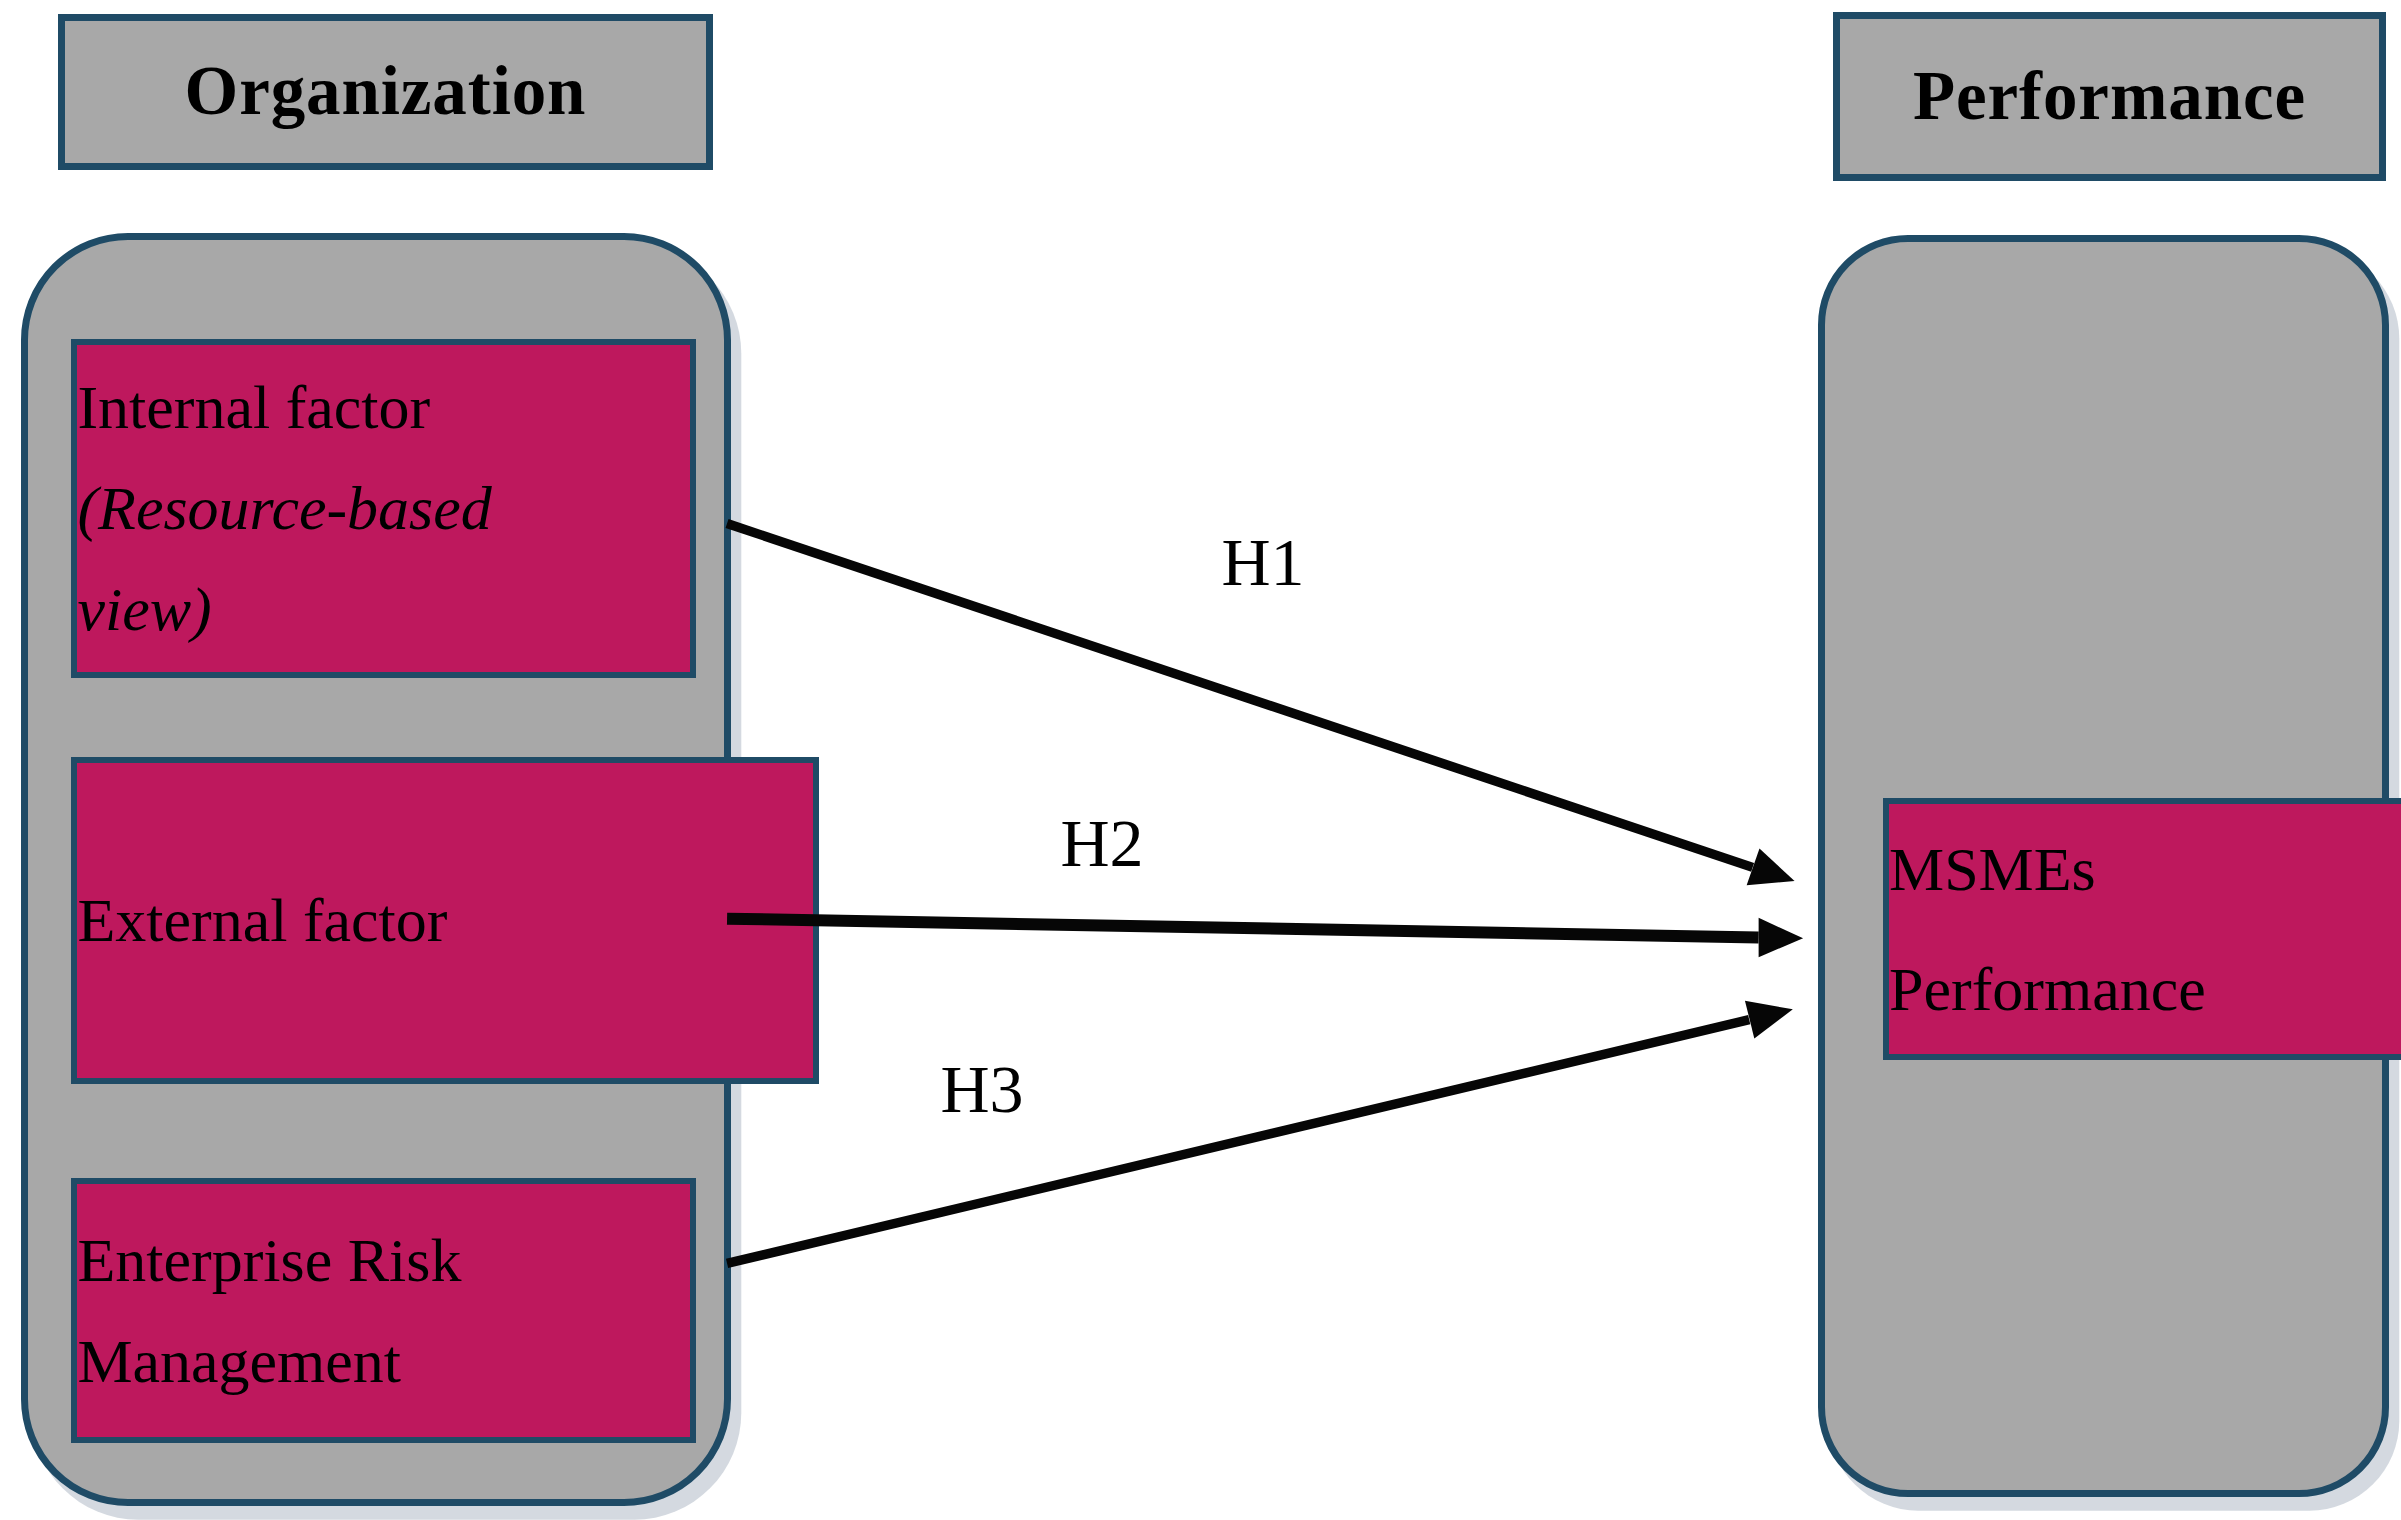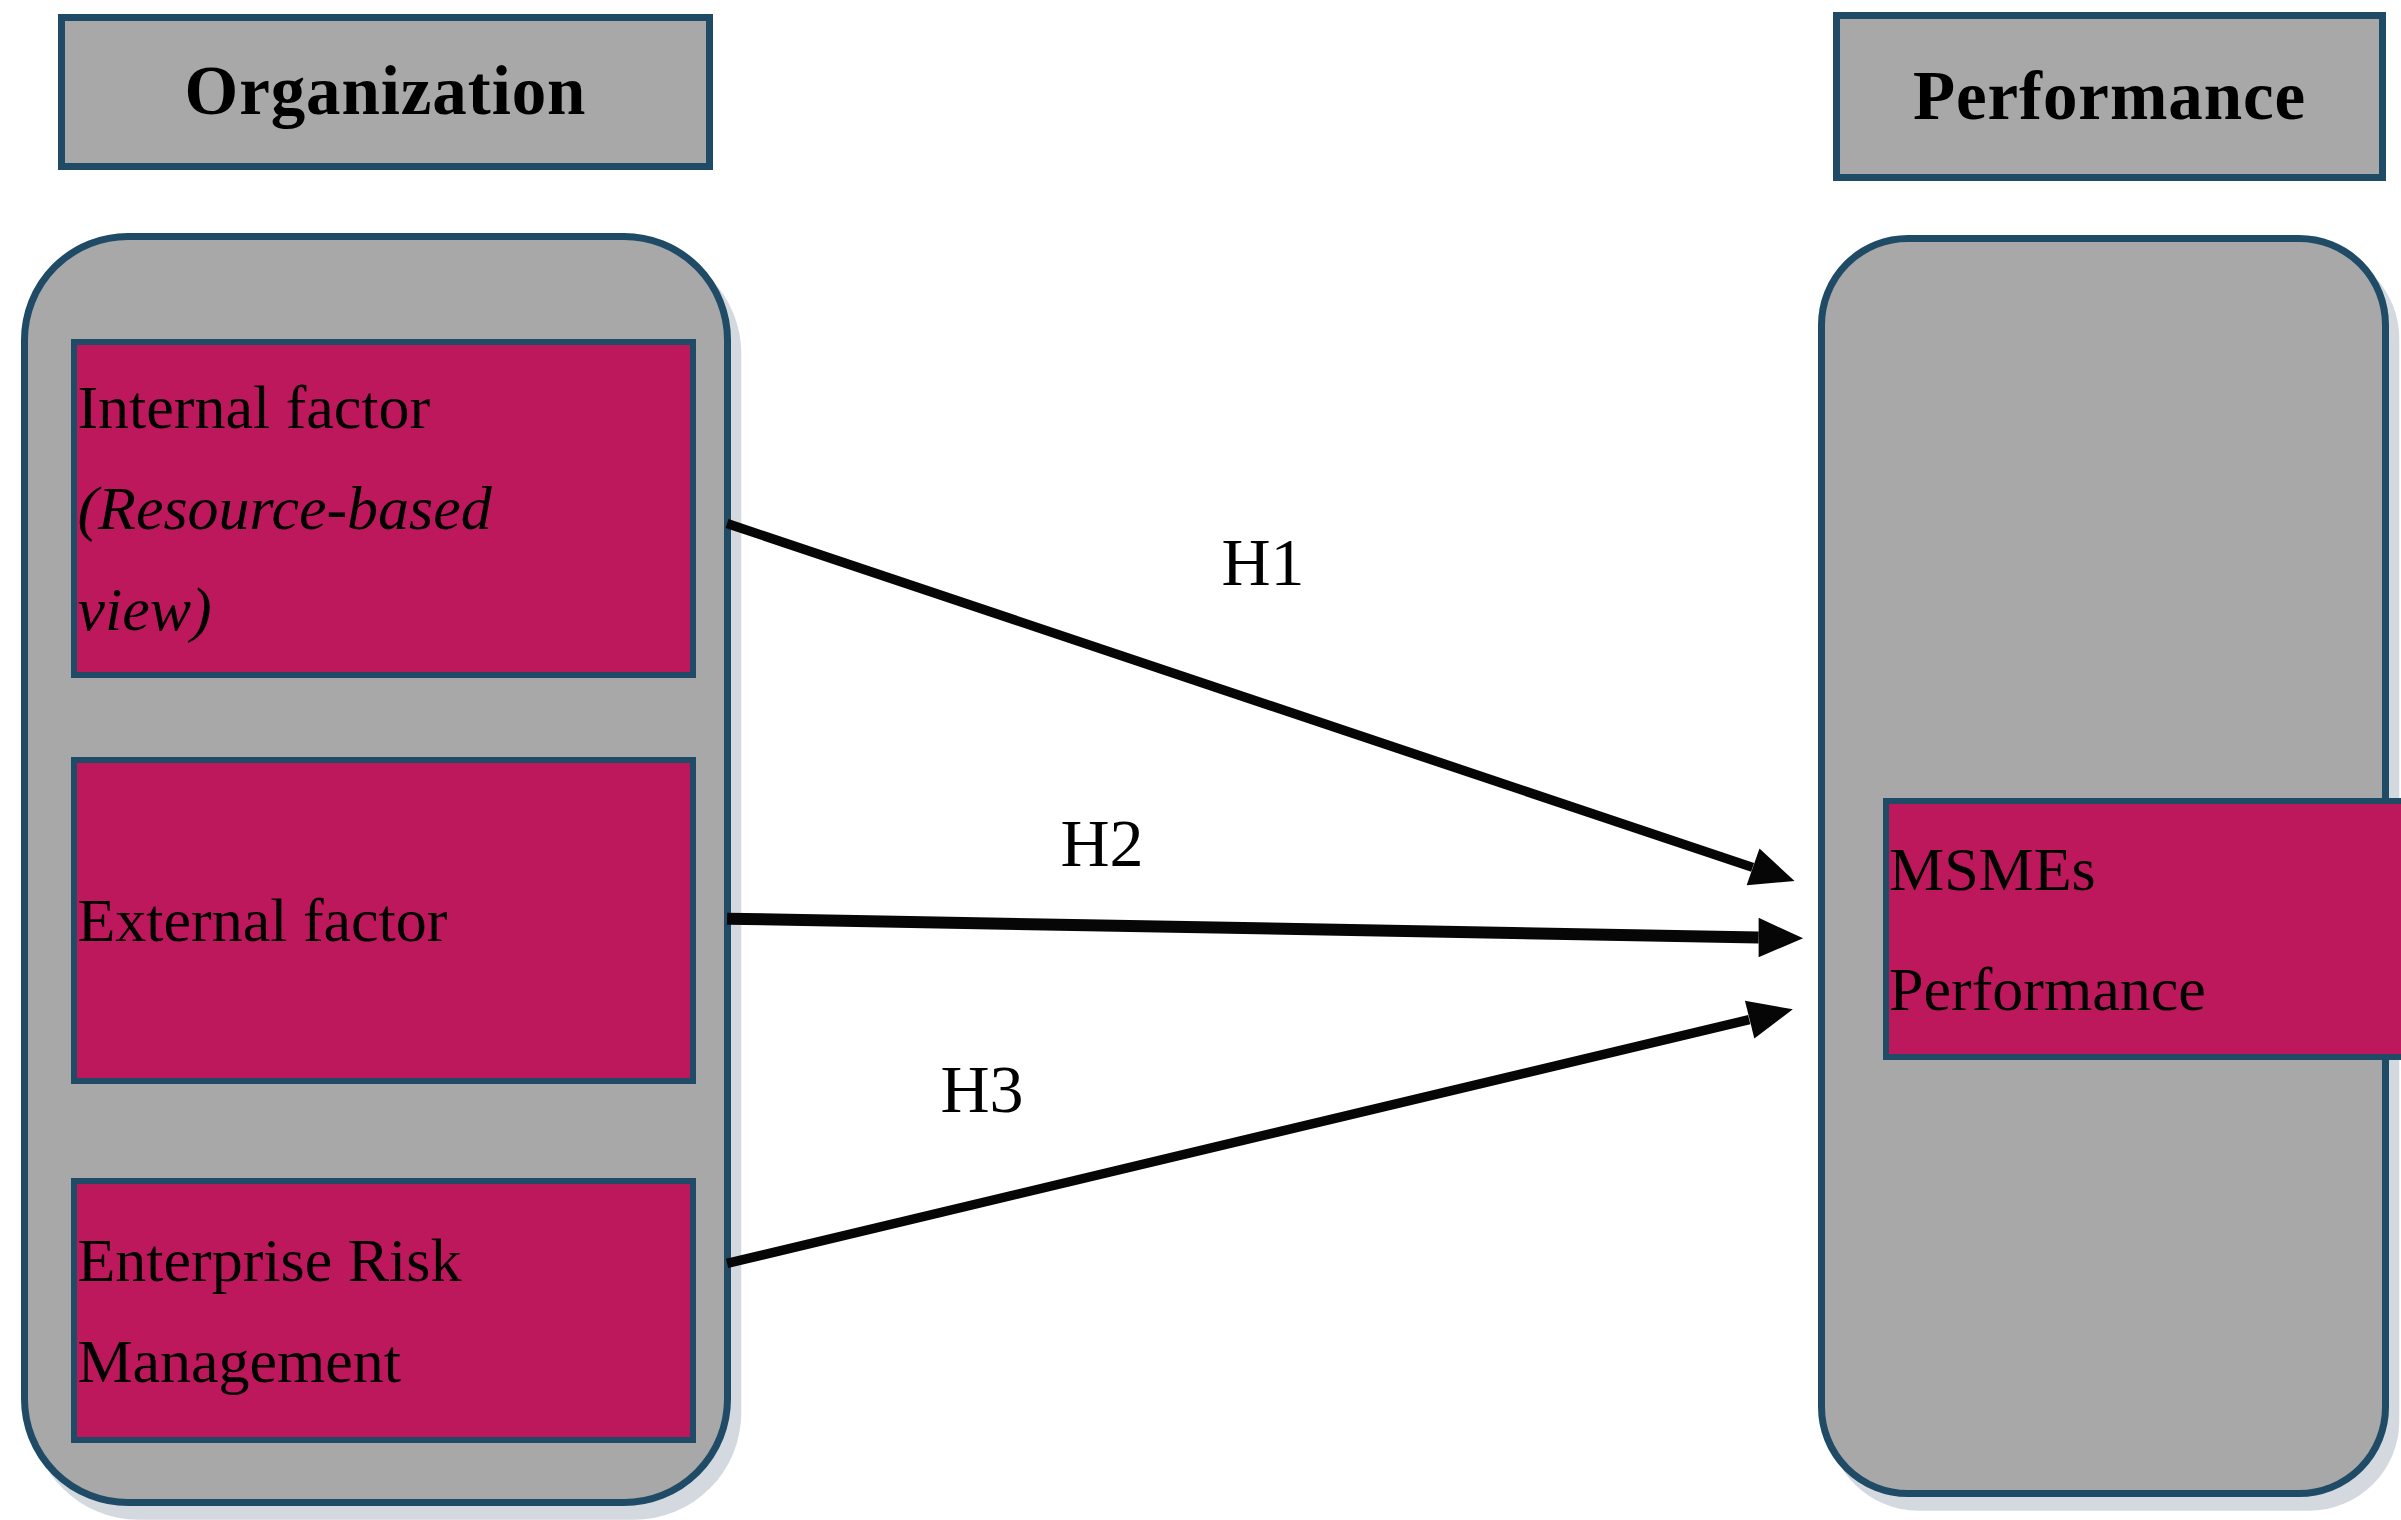--- a/index.html
+++ b/index.html
@@ -41,21 +41,21 @@
     border:6.8px solid #1f4b66;
     box-sizing:border-box;
     display:flex;flex-direction:column;align-items:flex-start;justify-content:center;
     text-align:center;
   }
   .concept-box .cline{
     font-size:62px;line-height:101px;white-space:nowrap;
   }
   .concept-box .italic{font-style:italic;}
   #box-internal{left:43px;top:99px;width:625px;height:339px;}
-  #box-external{left:43px;top:517px;width:625px;height:327px;}
+  #box-external{left:43px;top:517px;width:748px;height:327px;}
   #box-erm{left:43px;top:938px;width:625px;height:265px;}
   #box-msme{left:58px;top:556px;width:562px;height:262px;}
   #box-msme .cline{font-size:62px;line-height:120px;}
   
   #arrow-layer{position:absolute;left:0;top:0;width:2401px;height:1520px;pointer-events:none;}
   .arrow-line{stroke:#060606;fill:none;}
   .arrow-head{fill:#060606;stroke:none;}
   
   .hyp-label{
     position:absolute;

